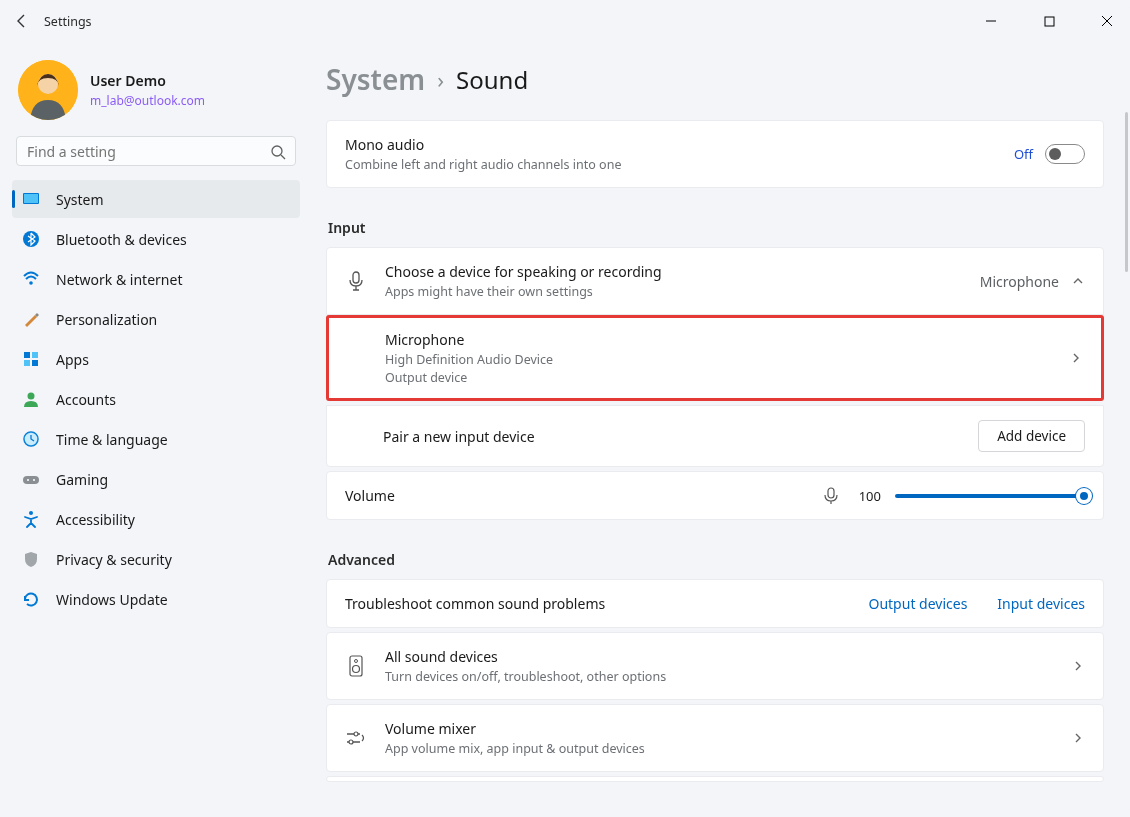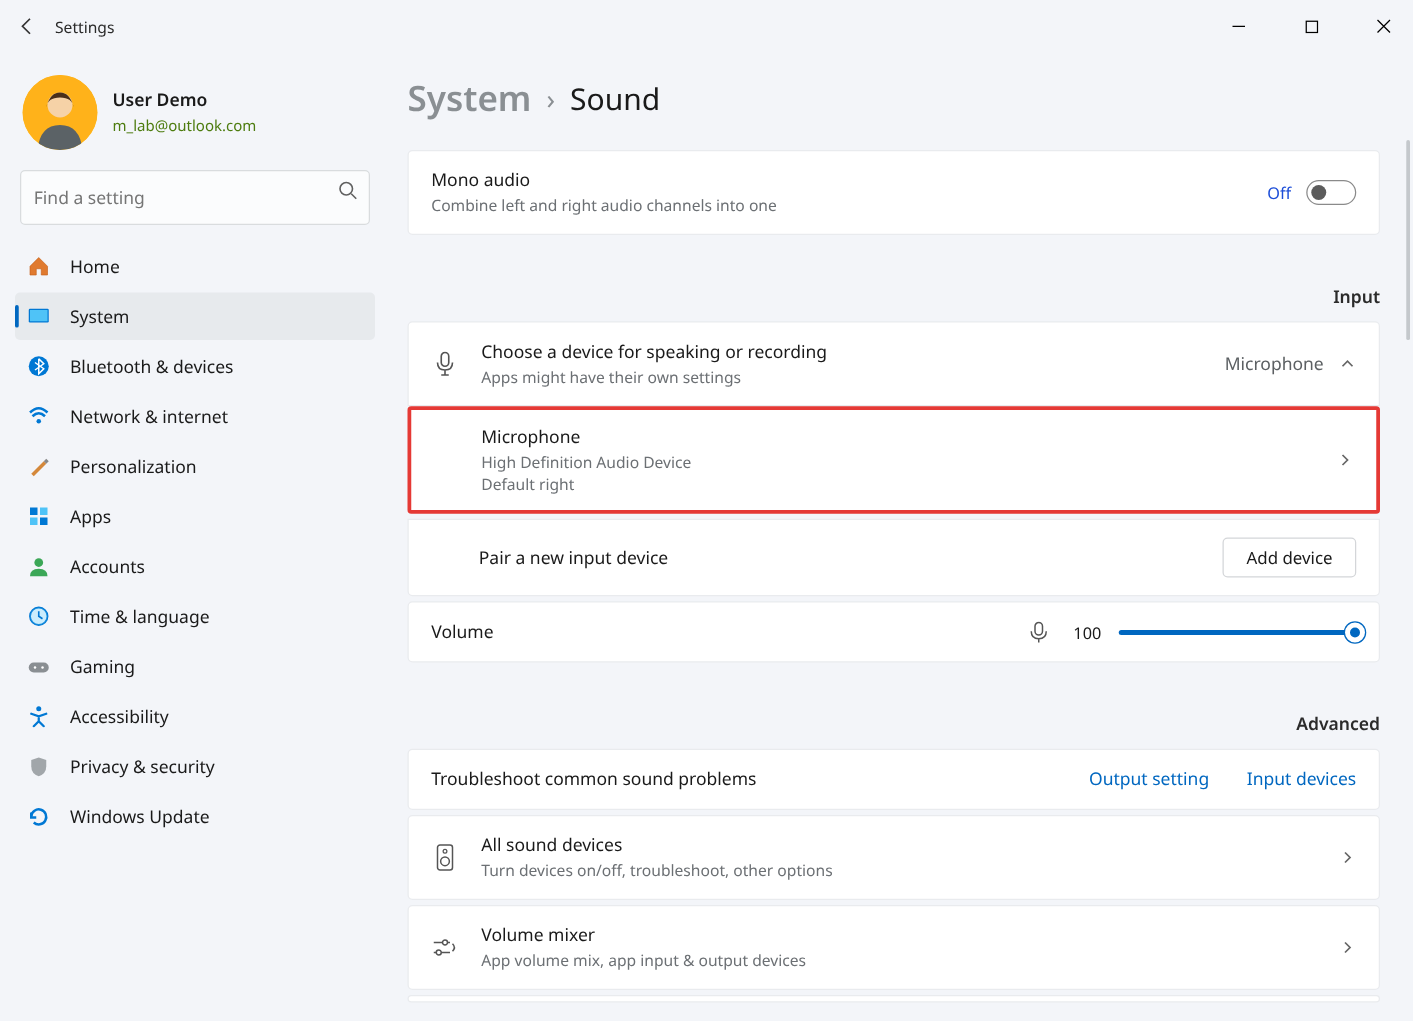--- a/index.html
+++ b/index.html
@@ -11,24 +11,24 @@
   .titlebar .spacer { flex:1; }
   .titlebar .winbtn { width:46px; height:32px; display:flex; align-items:center; justify-content:center; font-size:12px; color:#000; }
 
   .body { flex:1; display:flex; overflow:hidden; }
   .sidebar { width:312px; padding:12px 12px 0 12px; overflow:hidden; }
 
   .account { display:flex; align-items:center; gap:12px; padding:6px 6px 12px 6px; }
   .avatar { width:60px; height:60px; border-radius:50%; background:linear-gradient(#ffb21a 0%,#ffc533 100%); display:flex; align-items:flex-end; justify-content:center; overflow:hidden; }
   .avatar svg { width:60px; height:60px; }
   .account .name { font-size:14px; font-weight:600; color:#1a1a1a; }
-  .account .email { font-size:12px; color:#4d7c0f; margin-top:2px; }
+  .account .email { font-size:12px; color:#8b5cf6; margin-top:2px; }
 
   .search { position:relative; margin:4px 4px 14px 4px; }
-  .search input { width:100%; height:44px; border:1px solid #d9dcde; border-radius:4px; background:#fbfcfd; padding:0 34px 0 10px; font-size:14px; color:#333; outline:none; }
+  .search input { width:100%; height:30px; border:1px solid #d9dcde; border-radius:4px; background:#fbfcfd; padding:0 34px 0 10px; font-size:14px; color:#333; outline:none; }
   .search .icon { position:absolute; right:10px; top:8px; color:#606060; }
 
   .nav { display:flex; flex-direction:column; gap:2px; }
   .nav-item { height:38px; border-radius:4px; display:flex; align-items:center; gap:16px; padding:0 10px 0 10px; font-size:14px; color:#1a1a1a; position:relative; }
   .nav-item.active { background:#e7eaed; }
   .nav-item.active::before { content:""; position:absolute; left:0; top:10px; bottom:10px; width:3px; border-radius:2px; background:#0067c0; }
   .nav-icon { width:18px; height:18px; display:flex; align-items:center; justify-content:center; }
 
   .main { flex:1; padding:18px 26px 0 14px; overflow-y:auto; position:relative; }
   .breadcrumb { display:flex; align-items:center; gap:12px; margin-bottom:22px; }
@@ -38,21 +38,21 @@
 
   .card { background:#fff; border:1px solid #e9ebee; border-radius:4px; margin-bottom:4px; }
   .row { display:flex; align-items:center; padding:14px 18px; gap:18px; }
   .row .lead-icon { width:22px; display:flex; justify-content:center; color:#555; }
   .row .labels { flex:1; }
   .row .labels .primary { font-size:14px; color:#1a1a1a; }
   .row .labels .secondary { font-size:12.5px; color:#6c7074; margin-top:2px; }
   .row .tertiary { font-size:12.5px; color:#6c7074; margin-top:1px; }
   .right { display:flex; align-items:center; gap:12px; }
 
-  .section-label { font-size:14px; font-weight:600; color:#2b2b2b; margin:40px 0 10px 2px;text-align:right; }
+  .section-label { font-size:14px; font-weight:600; color:#2b2b2b; margin:30px 0 10px 2px; }
 
   .toggle { width:40px; height:20px; border-radius:10px; background:#fff; border:1px solid #8a8a8a; position:relative; }
   .toggle::after { content:""; position:absolute; left:3px; top:3px; width:12px; height:12px; border-radius:50%; background:#5c5c5c; }
   .toggle-label { font-size:13px; color:#1d4ed8; }
 
   .highlight { border:3px solid #e53935; border-radius:3px; }
   .highlight .row { padding:12px 18px 12px 56px; }
 
   .addbtn { border:1px solid #d4d6d9; background:#fff; border-radius:4px; padding:6px 18px; font-size:13.5px; color:#1a1a1a; }
 
@@ -119,28 +119,20 @@
         <input type="text" placeholder="Find a setting" style="">
         <span class="icon">
           <svg width="16" height="16" viewBox="0 0 16 16">
               <circle cx="7" cy="7" r="5" stroke="#606060" stroke-width="1.3" fill="none"></circle>
               <path d="M11 11 L15 15" stroke="#606060" stroke-width="1.3"></path>
             </svg>
         </span>
       </div>
 
       <div class="nav">
-        <div class="nav-item">
-          <span class="nav-icon">
-              <svg width="18" height="18" viewBox="0 0 18 18">
-                <path d="M2 9 L9 2 L16 9 V16 H11 V11 H7 V16 H2 Z" fill="#e07a2f" stroke="#c35f18" stroke-width="0.5"></path>
-              </svg>
-            </span>
-          <span>Home</span>
-        </div>
         <div class="nav-item active">
           <span class="nav-icon">
               <svg width="18" height="18" viewBox="0 0 18 18">
                 <rect x="1" y="3" width="16" height="11" rx="1" fill="#0078d4"></rect>
                 <rect x="2" y="4" width="14" height="9" fill="#4fc3f7"></rect>
               </svg>
             </span>
           <span>System</span>
         </div>
         <div class="nav-item">
@@ -285,21 +277,21 @@
             </span>
           </div>
         </div>
       </div>
 
       <div class="card highlight" style="border-radius:3px;">
         <div class="row">
           <div class="labels">
             <div class="primary">Microphone</div>
             <div class="secondary">High Definition Audio Device</div>
-            <div class="tertiary">Default right</div>
+            <div class="tertiary">Output device</div>
           </div>
           <div class="right">
             <span class="chev">
               <svg width="14" height="14" viewBox="0 0 14 14">
                   <path d="M5 3 L9 7 L5 11" stroke="#666" stroke-width="1.4" fill="none"></path>
                 </svg>
             </span>
           </div>
         </div>
       </div>
@@ -336,21 +328,21 @@
       </div>
 
       <div class="section-label">Advanced</div>
 
       <div class="card">
         <div class="row">
           <div class="labels">
             <div class="primary">Troubleshoot common sound problems</div>
           </div>
           <div class="right" style="gap:30px;">
-            <span class="link">Output setting</span>
+            <span class="link">Output devices</span>
             <span class="link">Input devices</span>
           </div>
         </div>
       </div>
 
       <div class="card" style="margin-top:4px;">
         <div class="row">
           <div class="lead-icon">
             <svg width="18" height="22" viewBox="0 0 18 22">
                 <rect x="3" y="1" width="12" height="20" rx="2" stroke="#555" stroke-width="1.2" fill="none"></rect>

